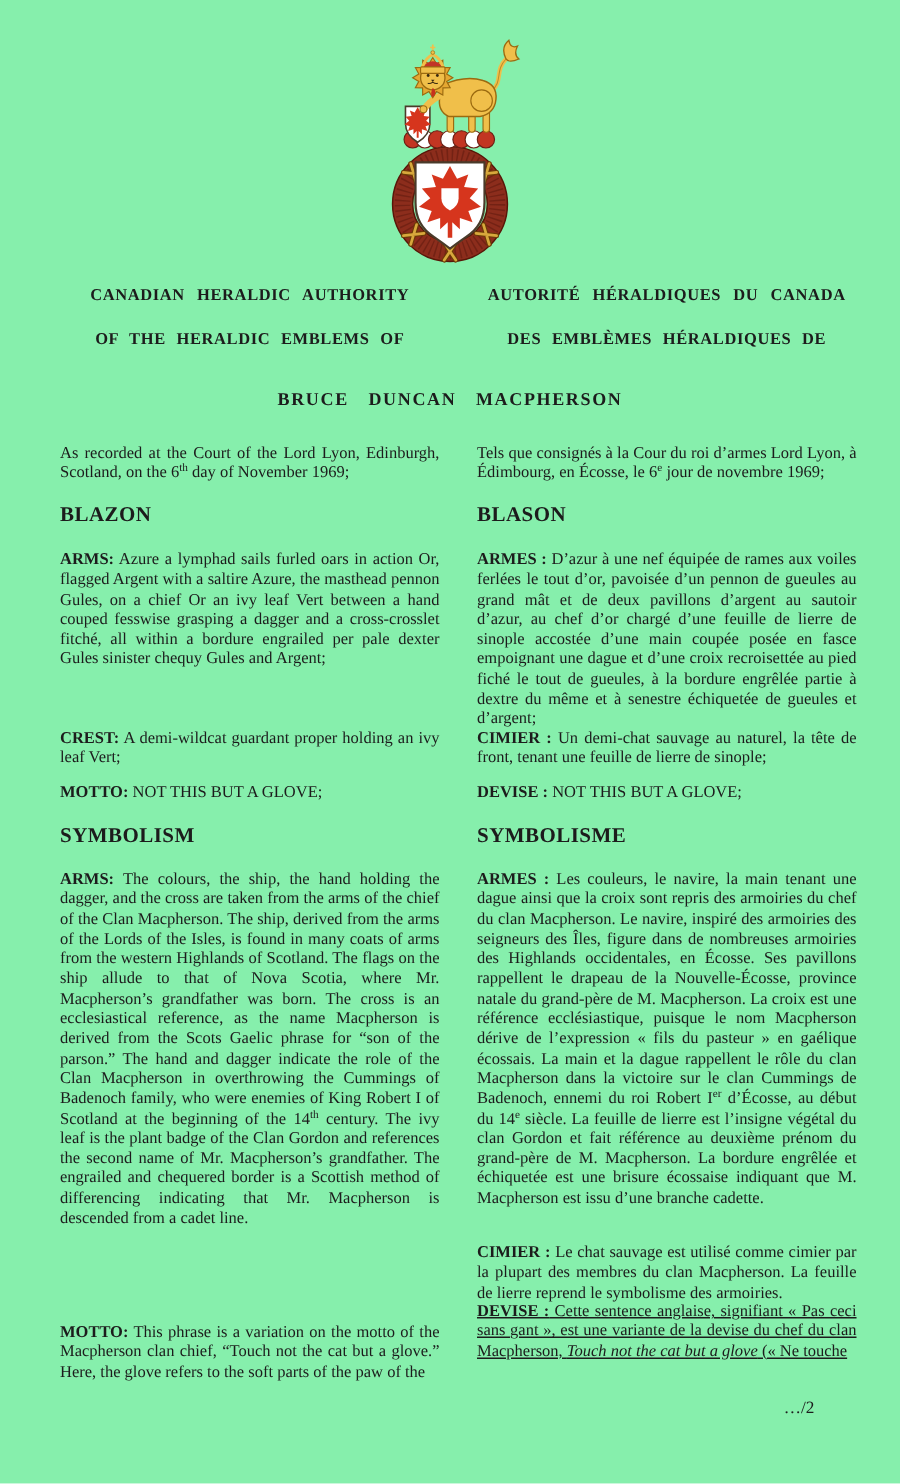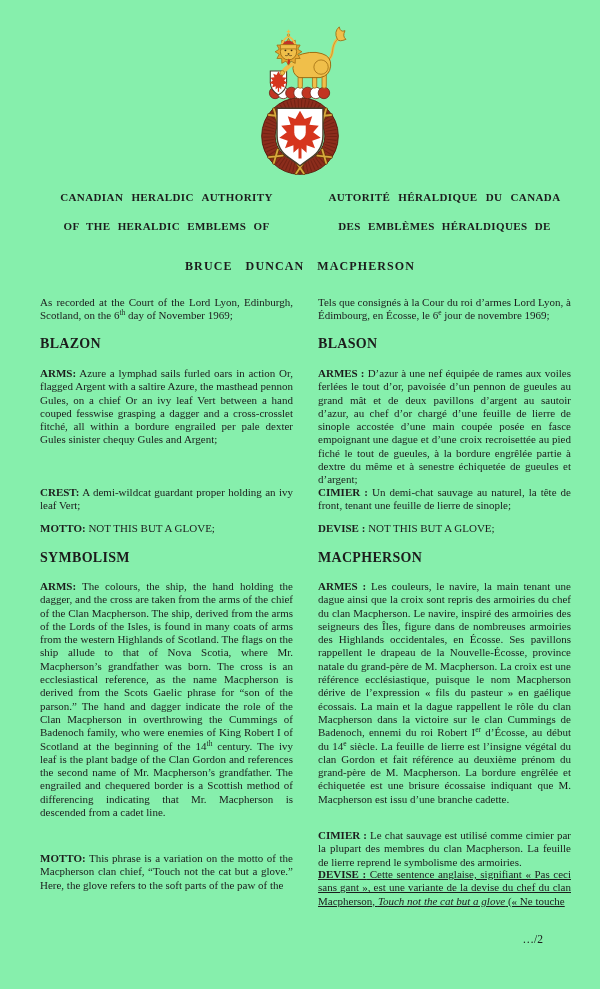--- a/index.html
+++ b/index.html
@@ -26,21 +26,21 @@
   sup.seg{font-size:7.5px;line-height:0;vertical-align:baseline;position:relative;top:-4px;}
   .b-intro{top:0;}
   .b-h1{top:40px;}
   .b-p1{top:71px;}
   .b-p2{top:190px;}
   .b-p3{top:226px;}
   .b-h2{top:254px;}
   .b-p4{top:284px;}
   .b-p5{top:522px;}
   .col.fr .b-p5{top:533px;}
-  .b-p6{top:556px;}
+  .b-p6{top:586px;}
   .col.fr .b-p6{top:572px;text-decoration:underline;}
   .footer{position:absolute;top:933px;right:57px;font-size:11.5px;}
 </style>
 </head>
 <body>
 
 <div class="page">
 
   <svg class="badge" viewBox="0 0 150 165" aria-hidden="true">
     <defs>
@@ -123,21 +123,21 @@
 
     <g>
       <path d="M51,88 h48 v28 q0,16 -13,24 q-6.5,4.5 -11,8 q-4.5,-3.5 -11,-8 q-13,-8 -13,-24 z" fill="#ffffff" stroke="#4a3b2a" stroke-width="1.5"></path>
       <use href="#leaf" transform="translate(75,114) scale(0.98)" fill="#d6351d"></use>
       <path d="M69,106 h12 v7 q0,5.5 -6,8.5 q-6,-3 -6,-8.5 z" fill="#ffffff"></path>
     </g>
   </svg>
 
   <div class="row org-row">
     <div class="cell">CANADIAN HERALDIC AUTHORITY</div>
-    <div class="cell right">AUTORITÉ HÉRALDIQUE DU CANADA</div>
+    <div class="cell right">AUTORITÉ HÉRALDIQUES DU CANADA</div>
   </div>
 
   <div class="row reg-row">
     <div class="cell">
       <div>OF THE HERALDIC EMBLEMS OF</div>
     </div>
     <div class="cell right">
       <div>DES EMBLÈMES HÉRALDIQUES DE</div>
     </div>
   </div>
@@ -154,21 +154,21 @@
       <h2 class="sec-h b-h2">SYMBOLISM</h2>
       <p class="body b-p4"><span class="seg label">ARMS:</span><span class="seg text"> The colours, the ship, the hand holding the dagger, and the cross are taken from the arms of the chief of the Clan Macpherson. The ship, derived from the arms of the Lords of the Isles, is found in many coats of arms from the western Highlands of Scotland. The flags on the ship allude to that of Nova Scotia, where Mr. Macpherson’s grandfather was born. The cross is an ecclesiastical reference, as the name Macpherson is derived from the Scots Gaelic phrase for “son of the parson.” The hand and dagger indicate the role of the Clan Macpherson in overthrowing the Cummings of Badenoch family, who were enemies of King Robert I of Scotland at the beginning of the 14</span><sup class="seg sup">th</sup><span class="seg text"> century. The ivy leaf is the plant badge of the Clan Gordon and references the second name of Mr. Macpherson’s grandfather. The engrailed and chequered border is a Scottish method of differencing indicating that Mr. Macpherson is descended from a cadet line.</span></p>
       <p class="body b-p6"><span class="seg label">MOTTO:</span><span class="seg text"> This phrase is a variation on the motto of the Macpherson clan chief, “Touch not the cat but a glove.” Here, the glove refers to the soft parts of the paw of the</span></p>
     </div>
     <div class="col fr">
       <p class="body b-intro"><span class="seg text">Tels que consignés à la Cour du roi d’armes Lord Lyon, à Édimbourg, en Écosse, le 6</span><sup class="seg sup">e</sup><span class="seg text"> jour de novembre 1969;</span></p>
       <h2 class="sec-h b-h1">BLASON</h2>
       <p class="body b-p1"><span class="seg label">ARMES :</span><span class="seg text"> D’azur à une nef équipée de rames aux voiles ferlées le tout d’or, pavoisée d’un pennon de gueules au grand mât et de deux pavillons d’argent au sautoir d’azur, au chef d’or chargé d’une feuille de lierre de sinople accostée d’une main coupée posée en fasce empoignant une dague et d’une croix recroisettée au pied fiché le tout de gueules, à la bordure engrêlée partie à dextre du même et à senestre échiquetée de gueules et d’argent;</span></p>
       <p class="body b-p2"><span class="seg label">CIMIER :</span><span class="seg text"> Un demi-chat sauvage au naturel, la tête de front, tenant une feuille de lierre de sinople;</span></p>
       <p class="body b-p3"><span class="seg label">DEVISE :</span><span class="seg text"> NOT THIS BUT A GLOVE;</span></p>
-      <h2 class="sec-h b-h2">MACPHERSON</h2>
+      <h2 class="sec-h b-h2">SYMBOLISME</h2>
       <p class="body b-p4"><span class="seg label">ARMES :</span><span class="seg text"> Les couleurs, le navire, la main tenant une dague ainsi que la croix sont repris des armoiries du chef du clan Macpherson. Le navire, inspiré des armoiries des seigneurs des Îles, figure dans de nombreuses armoiries des Highlands occidentales, en Écosse. Ses pavillons rappellent le drapeau de la Nouvelle-Écosse, province natale du grand-père de M. Macpherson. La croix est une référence ecclésiastique, puisque le nom Macpherson dérive de l’expression « fils du pasteur » en gaélique écossais. La main et la dague rappellent le rôle du clan Macpherson dans la victoire sur le clan Cummings de Badenoch, ennemi du roi Robert I</span><sup class="seg sup">er</sup><span class="seg text"> d’Écosse, au début du 14</span><sup class="seg sup">e</sup><span class="seg text"> siècle. La feuille de lierre est l’insigne végétal du clan Gordon et fait référence au deuxième prénom du grand-père de M. Macpherson. La bordure engrêlée et échiquetée est une brisure écossaise indiquant que M. Macpherson est issu d’une branche cadette.</span></p>
       <p class="body b-p5"><span class="seg label">CIMIER :</span><span class="seg text"> Le chat sauvage est utilisé comme cimier par la plupart des membres du clan Macpherson. La feuille de lierre reprend le symbolisme des armoiries.</span></p>
       <p class="body b-p6"><span class="seg label">DEVISE :</span><span class="seg text"> Cette sentence anglaise, signifiant « Pas ceci sans gant », est une variante de la devise du chef du clan Macpherson, </span><span class="seg italic">Touch not the cat but a glove</span><span class="seg text"> (« Ne touche</span></p>
     </div>
   </div>
 
   <div class="footer">…/2</div>
 
 </div>
 

